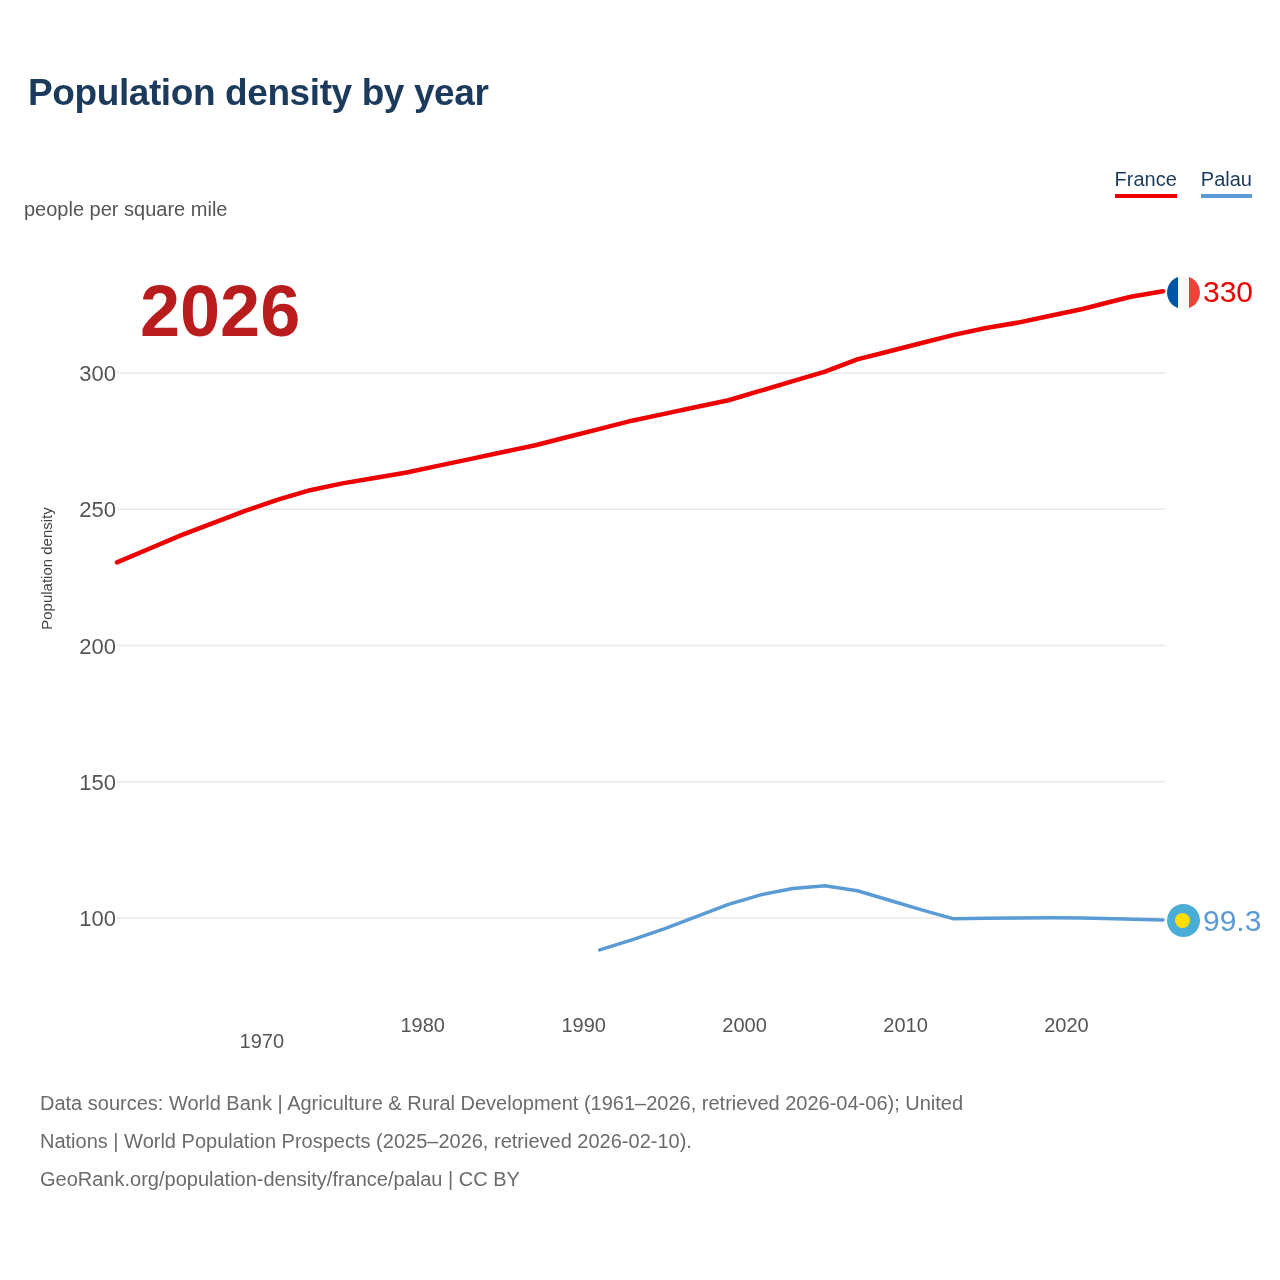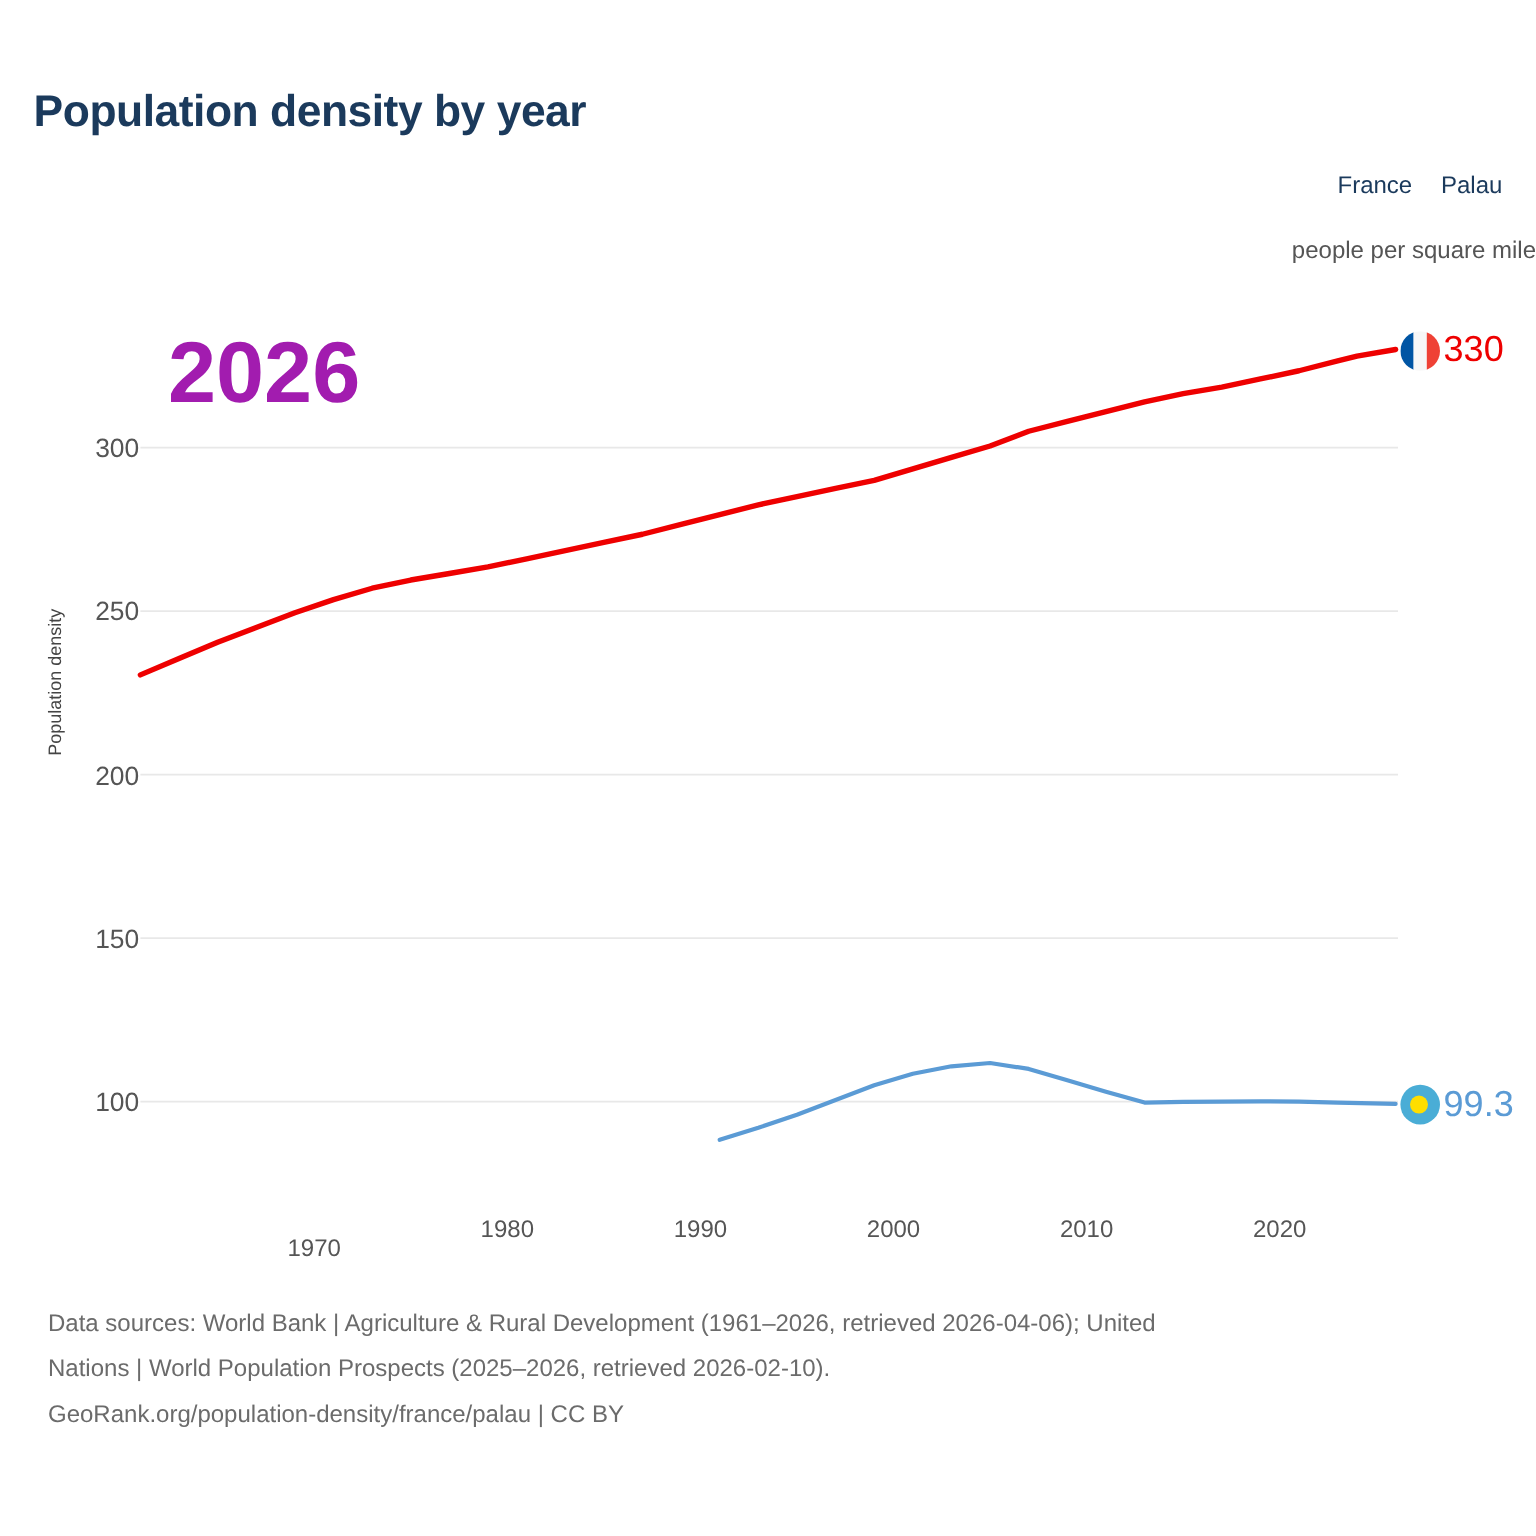--- a/index.html
+++ b/index.html
@@ -33,52 +33,54 @@
   #legend {
     position: absolute;
     right: 28px;
     top: 143px;
     display: flex;
     gap: 24px;
     align-items: flex-start;
   }
   .legend-item {
     display: flex;
+    flex-direction: column;
     align-items: stretch;
+    margin-top: 24px;
   }
   .legend-label {
     font-size: 20px;
     color: #1b3a5c;
     text-align: center;
     line-height: 24px;
     white-space: nowrap;
   }
   .legend-rule {
     height: 4px;
     margin-top: 3px;
     width: 100%;
   }
   #subtitle {
     position: absolute;
     left: 0;
     top: 198px;
     width: 1280px;
-    text-align: right;
+    text-align: left;
     font-size: 20px;
     color: #555555;
-    padding-left: 2px;
+    padding-left: 24px;
     box-sizing: border-box;
   }
   #year-watermark {
     position: absolute;
     left: 140px;
     top: 272px;
     font-size: 72px;
     font-weight: bold;
-    color: #a21caf;
+    color: #b91c1c;
     letter-spacing: 0px;
     line-height: 78px;
   }
   #plot {
     position: absolute;
     left: 0;
     top: 0;
     width: 1280px;
     height: 1280px;
   }

